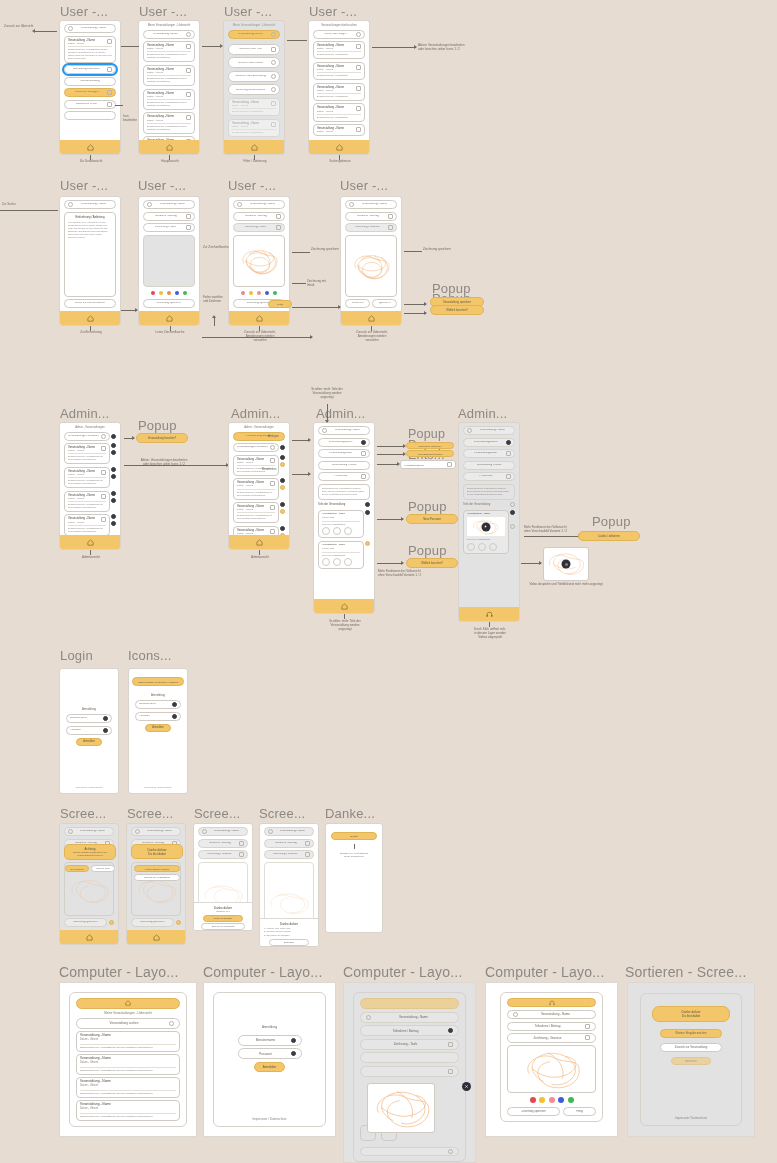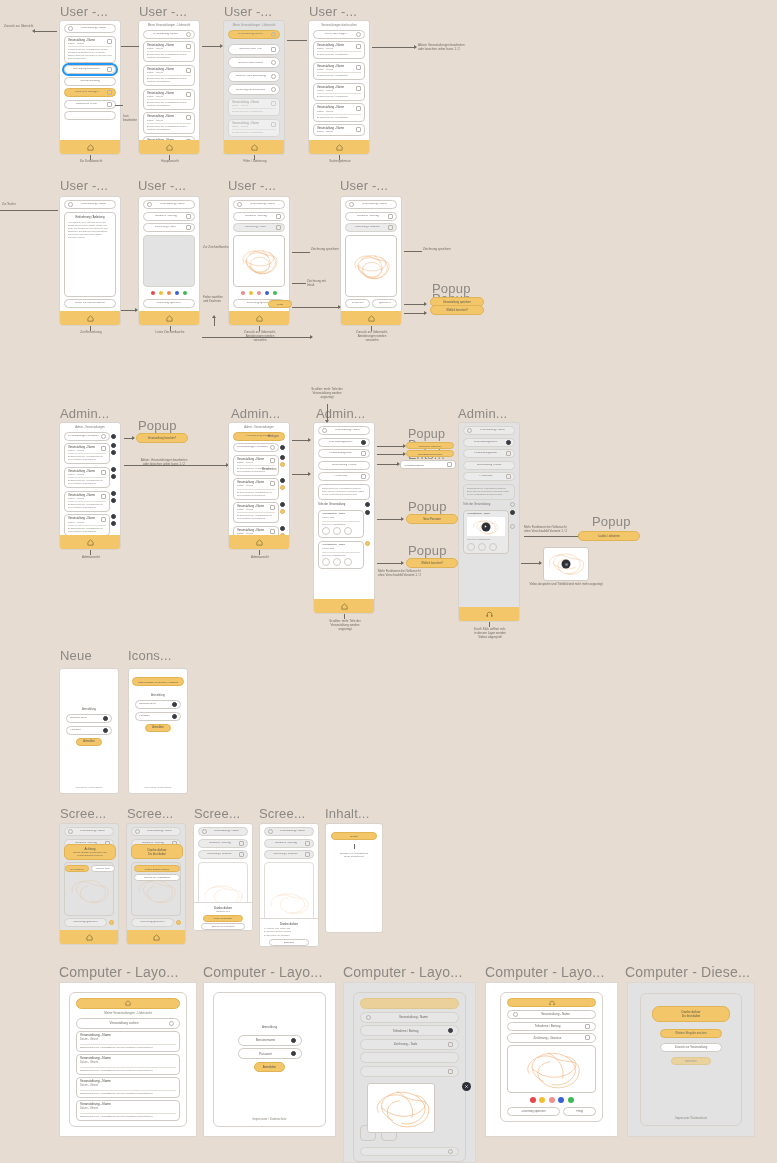--- a/index.html
+++ b/index.html
@@ -964,21 +964,21 @@
       <svg viewBox="0 0 24 24">
           <rect x="7" y="5" width="3.5" height="14" fill="#fff"></rect>
           <rect x="13.5" y="5" width="3.5" height="14" fill="#fff"></rect>
         </svg>
     </span>
   </div>
   <div class="ln h" style="left:521px;top:563px;width:20px"></div>
   <div class="arrow r" style="left:539px;top:561px"></div>
   <div class="anno c" style="left:516px;top:583px;width:100px">Video abspielen und Titelbild wird nicht mehr angezeigt</div>
 
-  <div class="flabel lg" style="left:60px;top:648px">Neue</div>
+  <div class="flabel lg" style="left:60px;top:648px">Login</div>
   <div class="flabel lg" style="left:128px;top:648px">Icons...</div>
 
   <div class="lframe" style="left:59px;top:668px;width:60px;height:126px;padding-top:38px">
     <div style="font-size:2.8px;color:#6b6660;margin-bottom:3px">Anmeldung</div>
     <div class="pill" style="width:46px">
       <span class="t" style="text-align:left">Benutzername</span>
       <span class="ic solid"></span>
     </div>
     <div class="pill" style="width:46px;margin-top:2.5px">
       <span class="t" style="text-align:left">Passwort</span>
@@ -1000,21 +1000,21 @@
       <span class="ic solid"></span>
     </div>
     <div class="btnsm" style="margin-top:3px">Anmelden</div>
     <div class="foot">Impressum / Datenschutz</div>
   </div>
 
   <div class="flabel lg" style="left:60px;top:806px">Scree...</div>
   <div class="flabel lg" style="left:127px;top:806px">Scree...</div>
   <div class="flabel lg" style="left:194px;top:806px">Scree...</div>
   <div class="flabel lg" style="left:259px;top:806px">Scree...</div>
-  <div class="flabel lg" style="left:325px;top:806px">Inhalt...</div>
+  <div class="flabel lg" style="left:325px;top:806px">Danke...</div>
 
   <div class="phone shade" style="left:59px;top:823px;width:60px;height:122px">
     <div class="scr" style="position:relative">
       <div class="pill grey">
         <span class="ic"></span>
         <span class="t">Veranstaltung - Name</span>
       </div>
       <div class="pill grey">
         <span class="t">Teilnahme / Beitrag</span>
         <span class="ic sq"></span>
@@ -1181,21 +1181,21 @@
       <div class="ln v" style="position:static;width:.7px;height:5px;margin:1px auto;background:#6f6a64"></div>
       <div style="font-size:2.4px;color:#7e7a74;text-align:center;white-space:pre-line">Eingabe zur Veranstaltung
 wurde gespeichert.</div>
     </div>
   </div>
 
   <div class="flabel lg" style="left:59px;top:964px;font-size:14px">Computer - Layo...</div>
   <div class="flabel lg" style="left:203px;top:964px;font-size:14px">Computer - Layo...</div>
   <div class="flabel lg" style="left:343px;top:964px;font-size:14px">Computer - Layo...</div>
   <div class="flabel lg" style="left:485px;top:964px;font-size:14px">Computer - Layo...</div>
-  <div class="flabel lg" style="left:625px;top:964px;font-size:14px">Computer - Diese...</div>
+  <div class="flabel lg" style="left:625px;top:964px;font-size:14px">Sortieren - Scree...</div>
 
   <div class="dframe" style="left:59px;top:982px;width:138px;height:155px">
     <div class="dinner" style="left:9px;top:9px;right:9px;bottom:9px">
       <div class="dpill amber">
         <span class="t"></span>
         <svg viewBox="0 0 24 24" style="width:6px;height:6px;position:absolute;left:50%;transform:translateX(-50%)">
             <path d="M3 11l9-8 9 8v10H3z" fill="none" stroke="#6b5a2a" stroke-width="2"></path>
           </svg>
       </div>
       <div style="font-size:3px;color:#7e7a74;text-align:center">Meine Veranstaltungen - Uebersicht</div>

